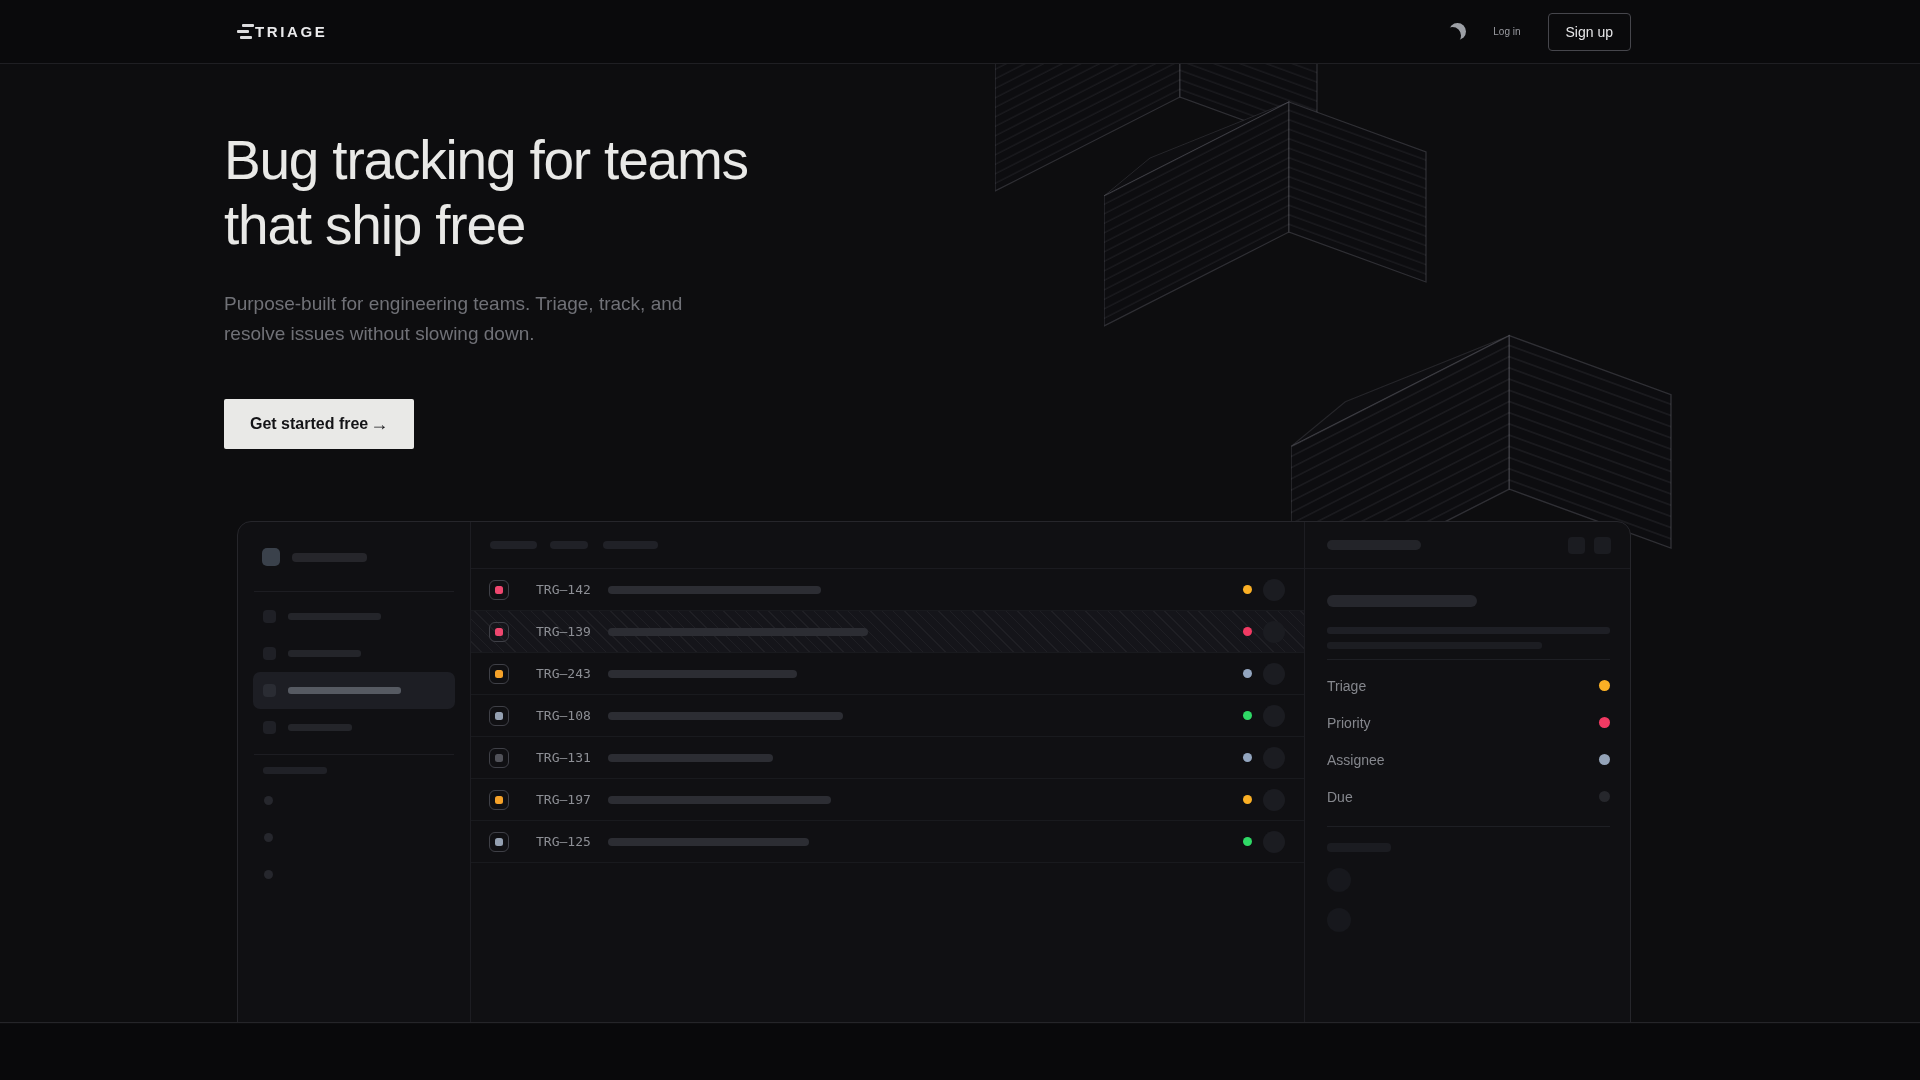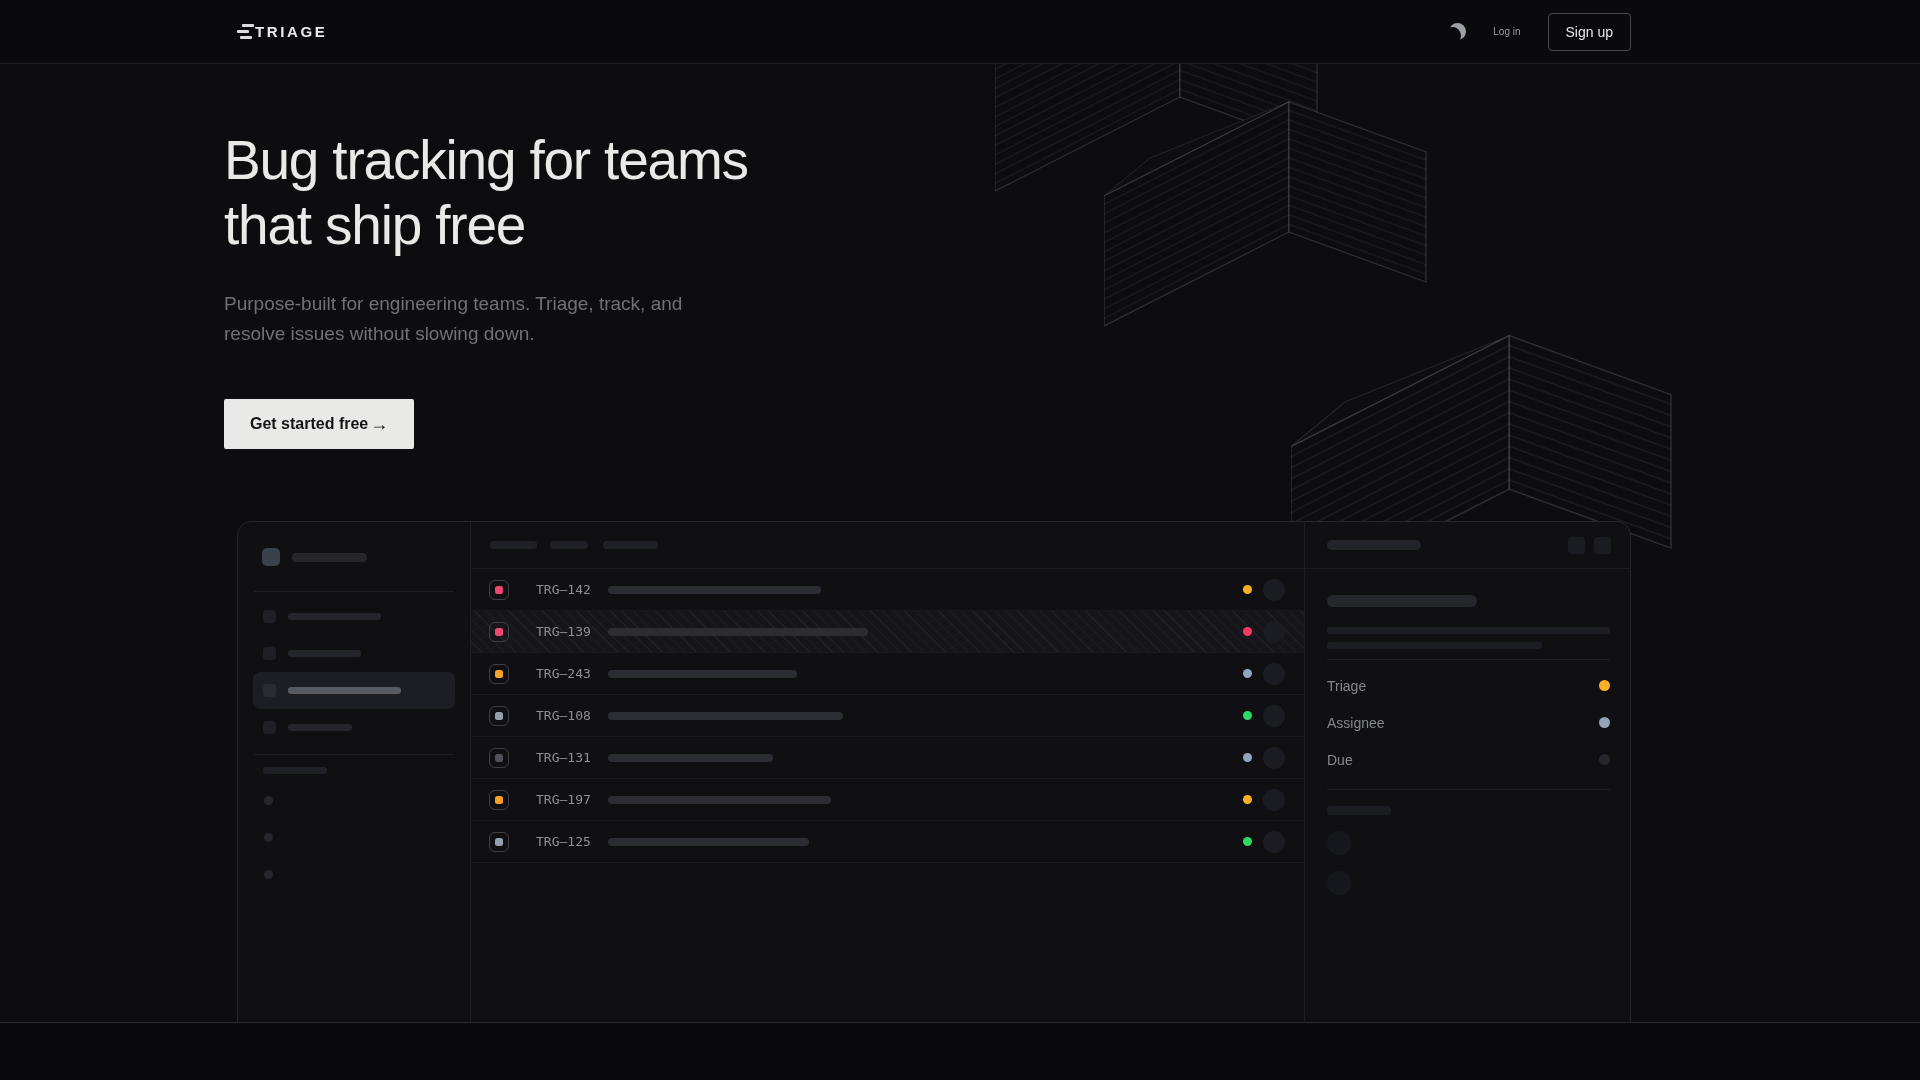--- a/index.html
+++ b/index.html
@@ -307,20 +307,24 @@
         <div class="pb-title"></div>
         <div class="pb-line1"></div>
         <div class="pb-line2"></div>
         <div class="p-div top"></div>
         <div class="prop-rows" id="prop-rows">
             <div class="prop-row">
               <span class="prop-label">Triage</span>
               <span class="prop-dot" style="background:#fbb025"></span>
             </div>
             <div class="prop-row">
+              <span class="prop-label">Priority</span>
+              <span class="prop-dot" style="background:#f23a63"></span>
+            </div>
+            <div class="prop-row">
               <span class="prop-label">Assignee</span>
               <span class="prop-dot" style="background:#94a3b8"></span>
             </div>
             <div class="prop-row">
               <span class="prop-label">Due</span>
               <span class="prop-dot" style="background:#26272c"></span>
             </div>
           </div>
         <div class="p-div bot"></div>
         <div class="pb-small"></div>

